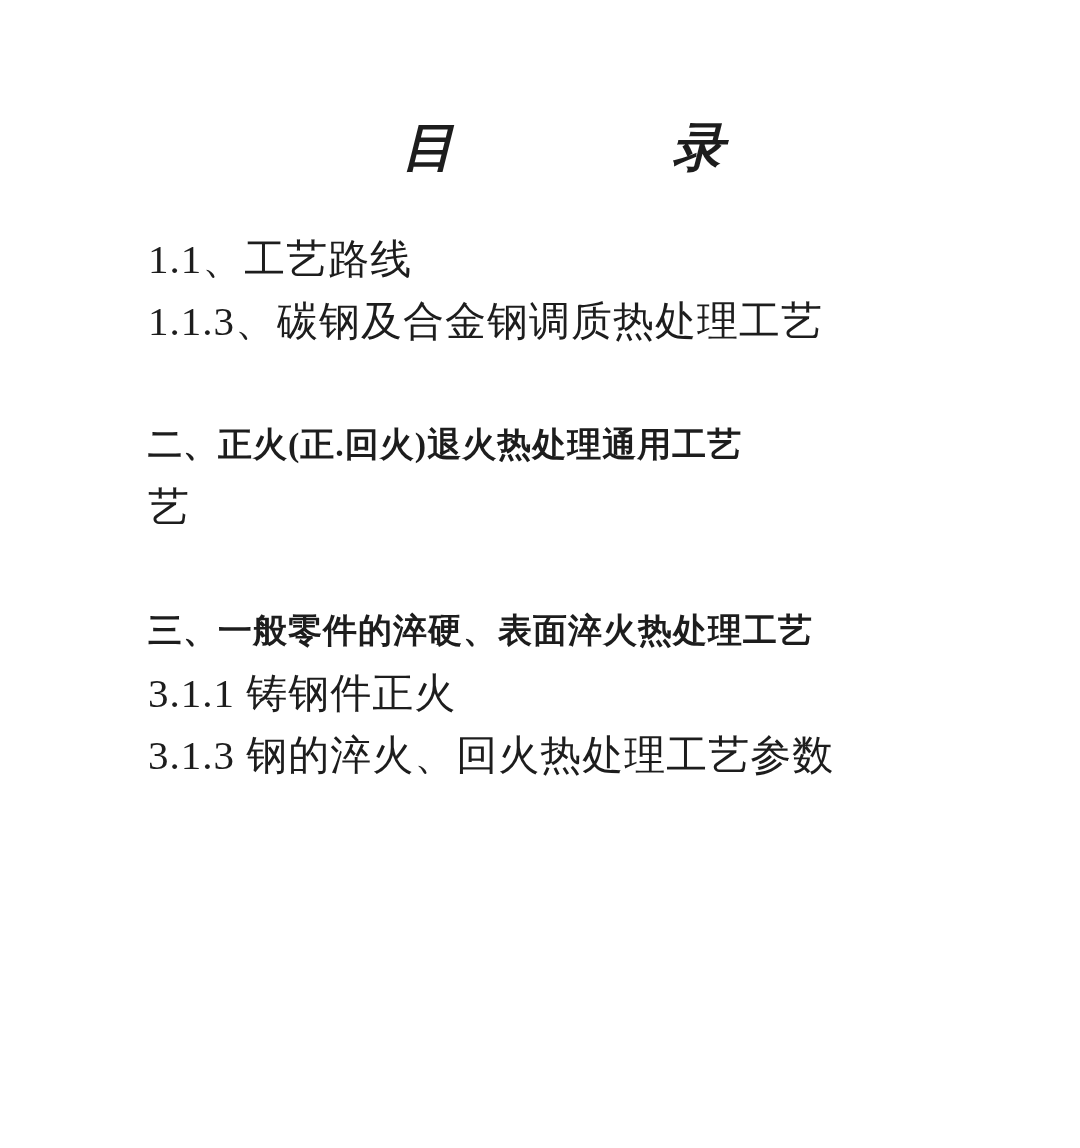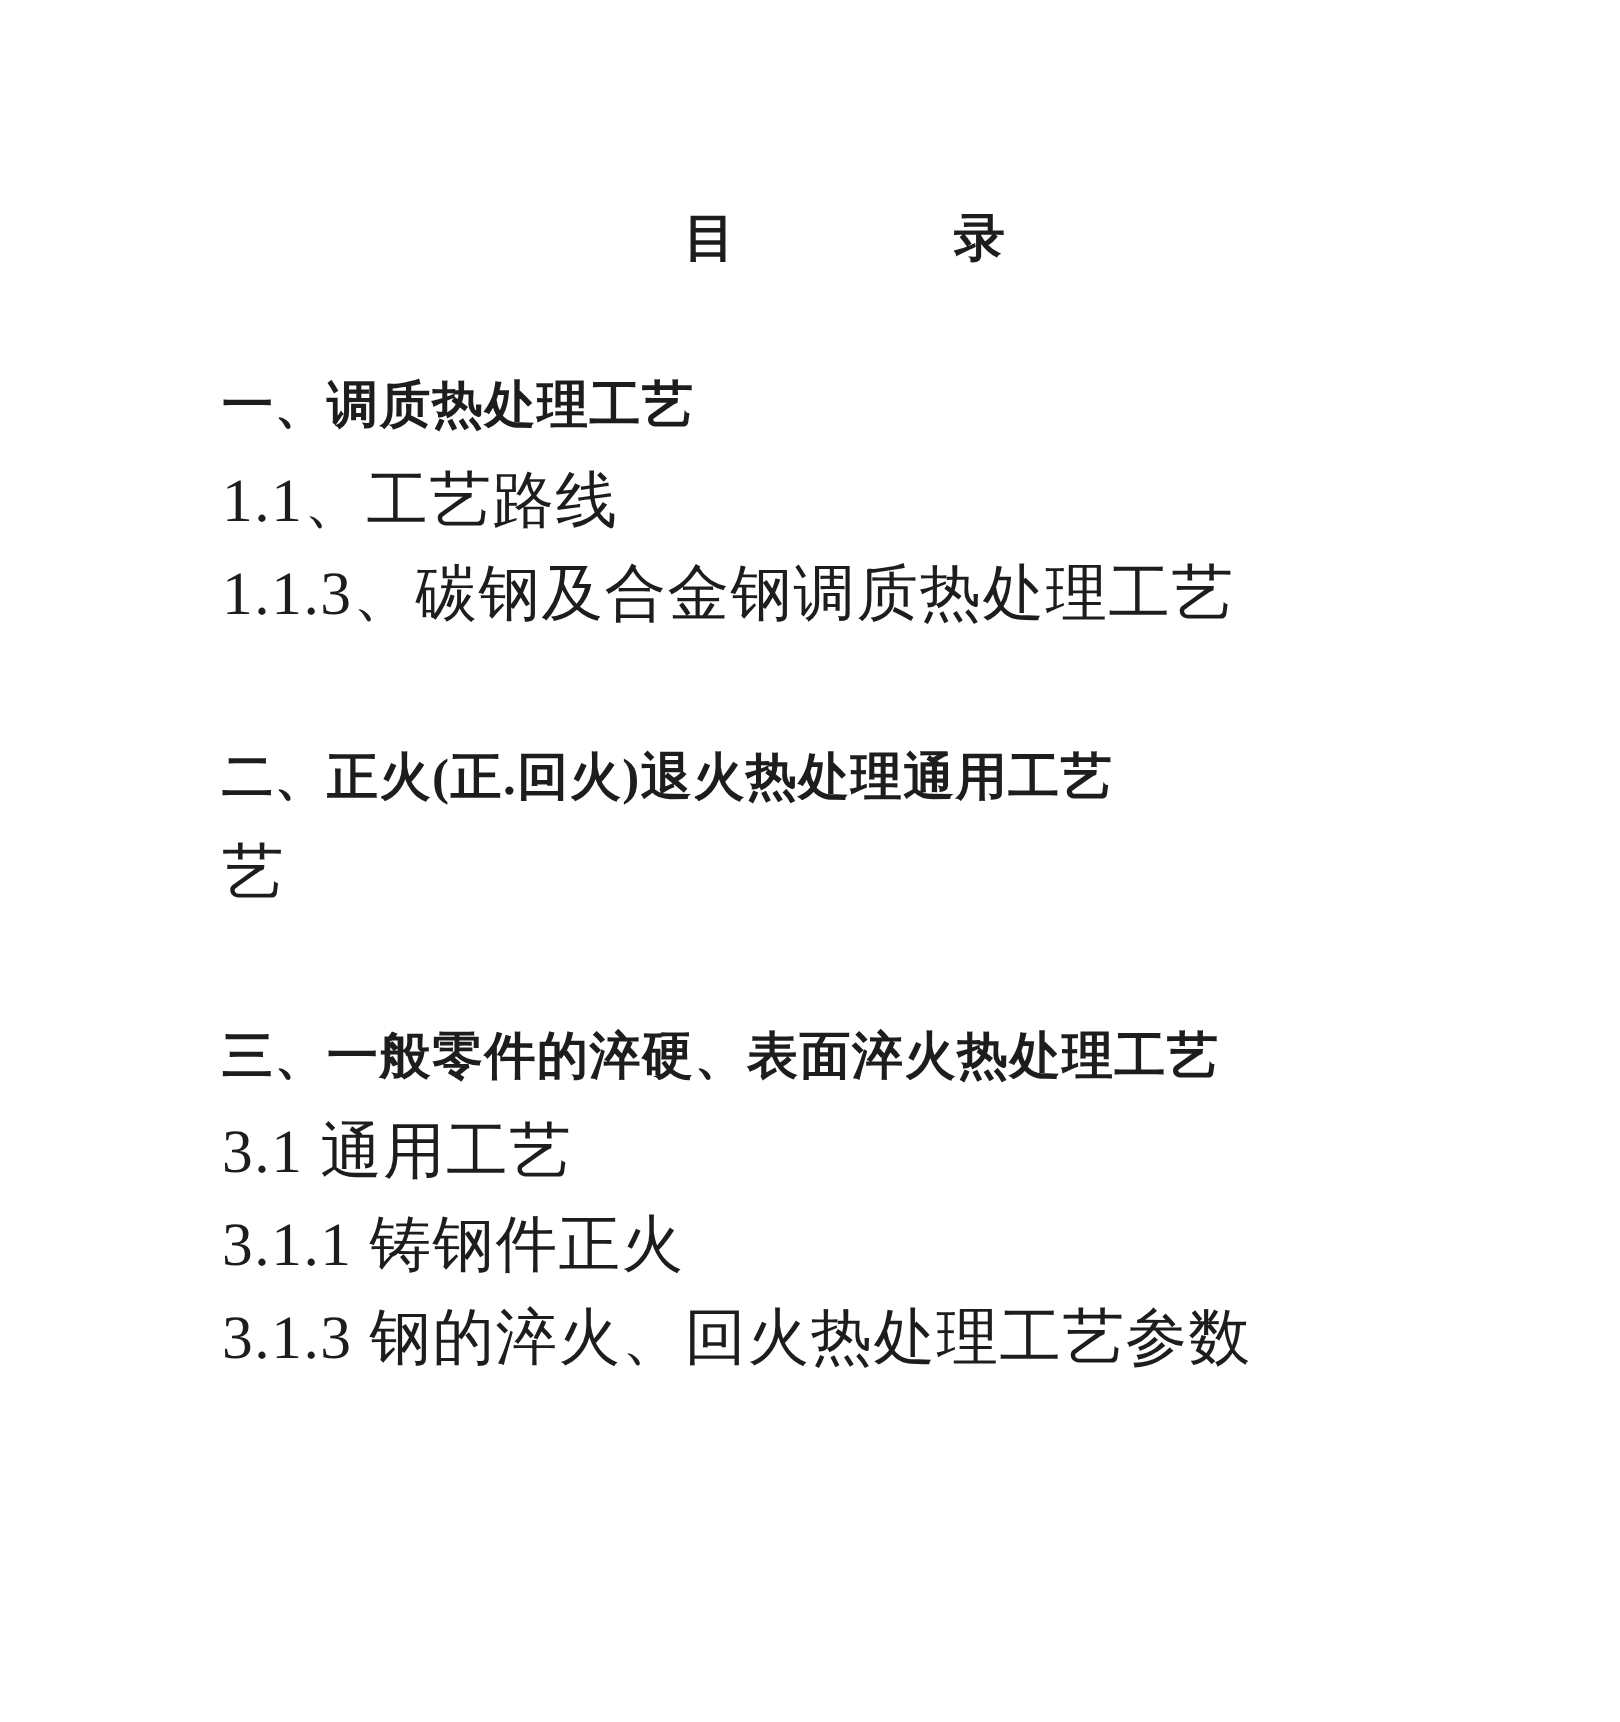--- a/index.html
+++ b/index.html
@@ -13,27 +13,28 @@
     height: 1148px;
     background: #ffffff;
     overflow: hidden;
     font-family: "Liberation Serif", "DejaVu Serif", serif;
     color: #1d1d1d;
   }
   .content {
     padding: 124px 100px 0 148px;
   }
   .doc-title {
-    font-size: 34px;
+    font-size: 52px;
     font-weight: bold;
     line-height: 48px;
     text-align: center;
     white-space: pre;
     letter-spacing: 2px;
-    margin: 12px 0 56px 0;
+    margin: 0 0 56px 0;
+    font-style: italic;
   }
   .toc-line {
     font-size: 41px;
     line-height: 62px;
     height: 62px;
     white-space: pre;
     letter-spacing: 1px;
   }
   .toc-line.heading {
     font-size: 34px;
@@ -44,36 +45,34 @@
   }
 </style>
 </head>
 <body>
 
 <div class="page">
   <div class="content">
 
     <h1 class="doc-title">目　　　　录</h1>
 
-    <div class="toc-line heading">一、调质热处理工艺</div>
 
     <div class="toc-line">1.1、工艺路线</div>
 
 
     <div class="toc-line">1.1.3、碳钢及合金钢调质热处理工艺</div>
 
     <div class="toc-line heading section-gap">二、正火(正.回火)退火热处理通用工艺</div>
 
 
     <div class="toc-line">艺</div>
 
 
     <div class="toc-line heading section-gap">三、一般零件的淬硬、表面淬火热处理工艺</div>
 
-    <div class="toc-line">3.1 通用工艺</div>
 
     <div class="toc-line">3.1.1 铸钢件正火</div>
 
 
     <div class="toc-line">3.1.3 钢的淬火、回火热处理工艺参数</div>
 
   </div>
 </div>
 
 </body></html>

